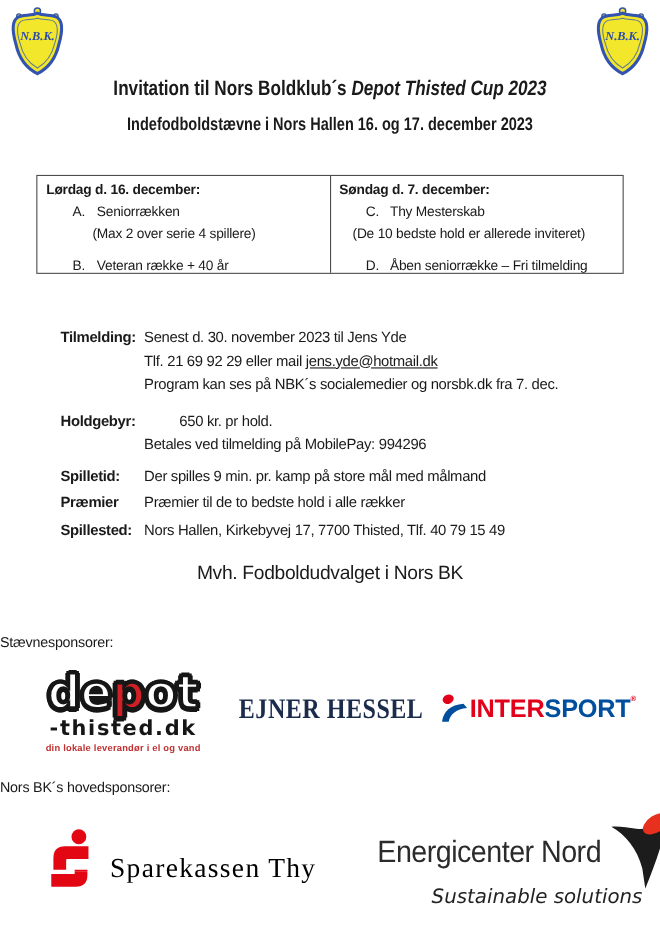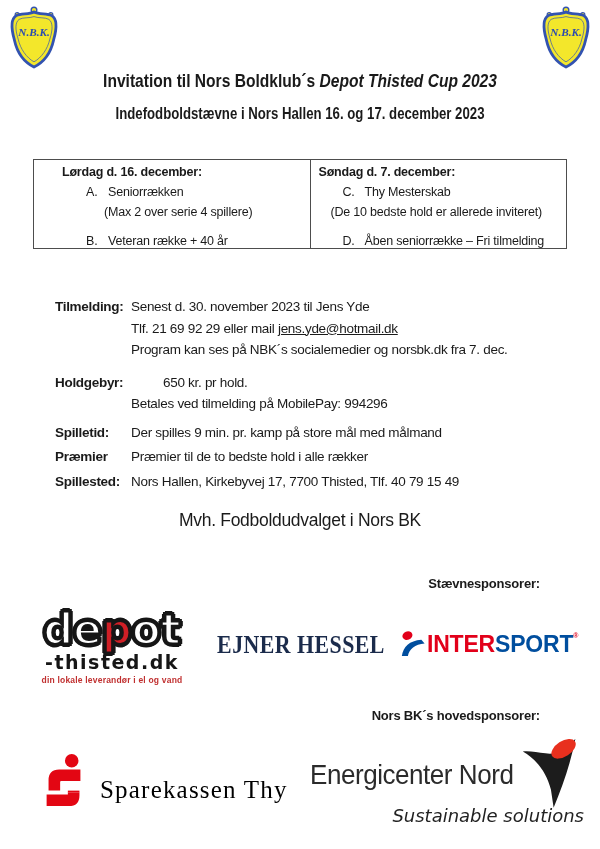--- a/index.html
+++ b/index.html
@@ -20,21 +20,21 @@
   .title .italic{font-style:italic;}
   .subtitle{
     position:absolute;top:104px;left:0;width:600px;text-align:center;
     font-size:16.5px;font-weight:bold;white-space:nowrap;
     transform:scaleX(0.80);transform-origin:50% 50%;
   }
   
   .schedule{
     position:absolute;top:159px;left:33px;width:534px;height:90px;
     border:1.5px solid #4d4d4d;display:flex;box-sizing:border-box;
-    font-size:12.5px;line-height:20px;letter-spacing:-0.2px;padding-left:20px;
+    font-size:12.5px;line-height:20px;letter-spacing:-0.2px;
   }
   .schedule .col{flex:1;padding:2px 8px 2px 8px;box-sizing:border-box;}
   .schedule .col.left{border-right:1.5px solid #4d4d4d;}
   .schedule .th{font-weight:bold;white-space:nowrap;}
   .schedule .item{padding-left:24px;white-space:nowrap;}
   .schedule .item .itm-label{display:inline-block;width:22px;}
   .schedule .note-l{padding-left:42px;white-space:nowrap;}
   .schedule .note-r{padding-left:12px;white-space:nowrap;}
   .schedule .spacer{height:9px;}
   
@@ -45,22 +45,22 @@
   .gap-lg{margin-top:11px;gap:32px;}
   .gap-md{margin-top:7px;}
   .gap-sm{margin-top:3px;}
   .email{text-decoration:underline;color:#1a1a1a;cursor:pointer;}
   
   .signoff{
     position:absolute;top:510px;left:0;width:600px;text-align:center;
     font-size:17.5px;letter-spacing:-0.3px;
   }
   .sponsor-heading{
-    position:absolute;left:0;width:540px;text-align:right;
-    font-size:13px;font-weight:bold;letter-spacing:-0.2px;
+    position:absolute;left:0;width:540px;text-align:left;
+    font-size:13px;font-weight:normal;letter-spacing:-0.2px;
   }
   .event-heading{top:576px;}
   .main-heading{top:708px;}
   
   .depot{position:absolute;left:16px;top:608px;width:192px;text-align:center;}
   .depot-word{
     font-family:"DejaVu Sans", sans-serif;font-weight:bold;font-size:42px;line-height:44px;
     color:#ffffff;letter-spacing:0px;
     -webkit-text-stroke:3px #161616;
     text-shadow:-2px -2px 0 #161616,2px -2px 0 #161616,-2px 2px 0 #161616,2px 2px 0 #161616,
@@ -89,21 +89,21 @@
   .intersport .tm{font-size:7px;color:#e2001a;vertical-align:top;line-height:10px;}
   
   .sparekassen{position:absolute;left:40px;top:752px;display:flex;align-items:flex-end;}
   .spk-icon{width:48px;height:56px;margin-right:12px;}
   .spk-name{
     font-family:"Liberation Serif", serif;font-size:25px;color:#000000;
     letter-spacing:1.2px;white-space:nowrap;padding-bottom:4px;
   }
   
   .energicenter{position:absolute;left:310px;top:733px;width:288px;}
-  .ec-row{display:flex;align-items:flex-start;}
+  .ec-row{display:flex;align-items:flex-start;margin-left:33px;}
   .ec-name{
     font-size:28px;font-weight:400;color:#2b2b2b;letter-spacing:-0.5px;white-space:nowrap;
     margin-top:26px;transform:scaleX(0.93);transform-origin:0 50%;
   }
   .ec-icon{width:58px;height:86px;flex:0 0 58px;margin-left:-8px;}
   .ec-tagline{
     text-align:right;padding-right:14px;margin-top:-14px;
     font-family:"DejaVu Sans", sans-serif;font-style:italic;font-size:18px;color:#222;
     letter-spacing:0px;white-space:nowrap;
   }

